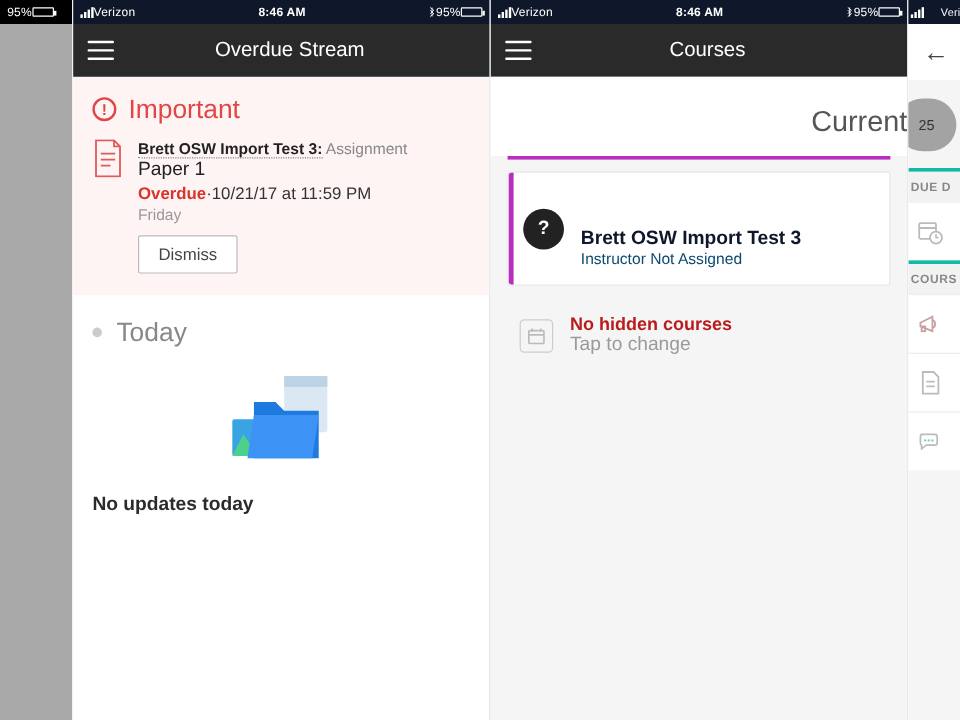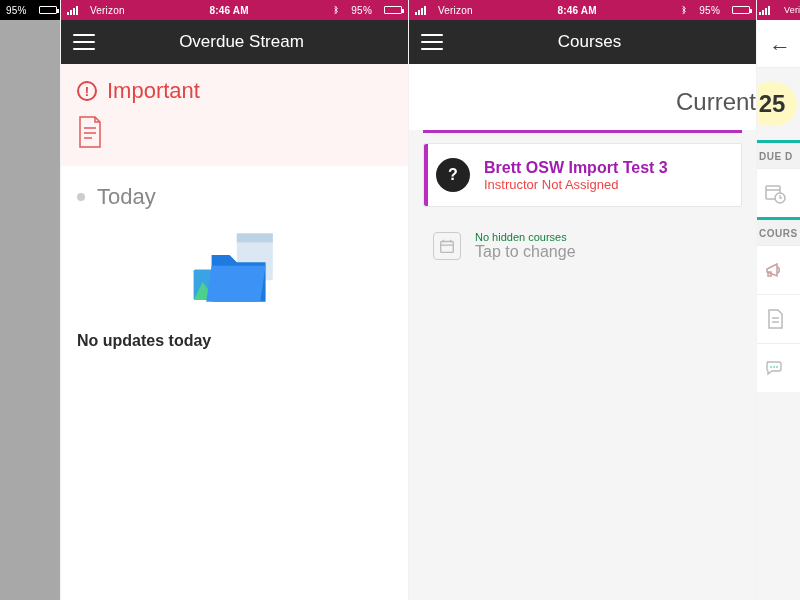--- a/index.html
+++ b/index.html
@@ -27,31 +27,31 @@
     background: #fff;
     height: 600px;
     display: flex;
     flex-direction: column;
     border-left: 1px solid rgba(0,0,0,0.05);
   }
   .phone-a { width: 348px; }
   .phone-b { width: 348px; }
   .phone-c { width: 44px; }
   .status-bar {
-    background: #be185d;
+    background: #0f172a;
     color: #fff;
     font-size: 10px;
     height: 20px;
     display: flex;
     align-items: center;
     justify-content: space-between;
     padding: 0 6px;
     letter-spacing: 0.2px;
   }
-  .status-left, .status-right { display:flex; align-items:center; gap:12px; }
+  .status-left, .status-right { display:flex; align-items:center; gap:0; }
   .status-center { font-weight: 600; }
   .signal {
     display: inline-flex; align-items: flex-end; gap: 1px;
   }
   .signal span {
     width: 2px; background:#fff; display:inline-block;
   }
   .signal span:nth-child(1){height:3px}
   .signal span:nth-child(2){height:5px}
   .signal span:nth-child(3){height:7px}
@@ -153,41 +153,41 @@
   }
   .course-card::before {
     content:""; position:absolute; left:0; top:0; bottom:0; width:4px;
     background:#b82fc0; border-radius:2px 0 0 2px;
   }
   .avatar-circle {
     width:34px; height:34px; border-radius:50%;
     background:#222; color:#fff; display:flex; align-items:center; justify-content:center;
     font-size:16px; font-weight:700;
   }
-  .course-title { font-size:16px; font-weight:600; color:#a21caf; }
-  .course-sub { font-size:13px; color:#ef4444; }
+  .course-title { font-size:16px; font-weight:600; color:#0f172a;margin-top:32px; }
+  .course-sub { font-size:13px; color:#0c4a6e; }
   .hidden-row {
     display:flex; align-items:center; gap:14px;
     padding: 14px 24px;
     color:#333;
   }
   .hidden-icon {
     width:28px; height:28px; border:1px solid #ccc; border-radius:4px;
     display:flex; align-items:center; justify-content:center; color:#aaa; font-size:13px;
   }
-  .hidden-title { font-size:11px; font-weight:400; color:#15803d; }
+  .hidden-title { font-size:15px; font-weight:700; color:#b91c1c; }
   .hidden-sub { font-size:16px; color:#9a9a9a; }
   
   .phone-c .content { background:#f5f5f5; }
   .grade-pill {
     margin:14px 0 14px -10px;
-    background:#fef9c3; color:#333;
+    background:#a3a3a3; color:#333;
     height:44px; border-radius:22px;
     display:flex; align-items:center; justify-content:center;
-    font-size:24px; font-weight:700;
+    font-size:12px; font-weight:400;
     width:50px;
   }
   .section-label {
     font-size:10px; color:#888; font-weight:700;
     padding: 8px 4px 6px 2px; letter-spacing:0.5px;
     border-top:3px solid #14b8a6;
     background:#f2f2f2;
   }
   .course-line {
     background:#fff; padding:12px 6px; border-top:1px solid #eee;
@@ -250,20 +250,32 @@
         <div class="assignment-row">
           <div class="doc-icon">
             <svg viewBox="0 0 26 32" width="26" height="32">
               <path d="M3 1 H18 L23 6 V31 H3 Z" fill="none" stroke="#e05a5a" stroke-width="1.5"></path>
               <path d="M18 1 V6 H23" fill="none" stroke="#e05a5a" stroke-width="1.5"></path>
               <line x1="7" y1="12" x2="19" y2="12" stroke="#e05a5a" stroke-width="1.5"></line>
               <line x1="7" y1="17" x2="19" y2="17" stroke="#e05a5a" stroke-width="1.5"></line>
               <line x1="7" y1="22" x2="15" y2="22" stroke="#e05a5a" stroke-width="1.5"></line>
             </svg>
           </div>
+          <div class="assignment-body">
+            <div>
+              <span class="assignment-course">Brett OSW Import Test 3:</span>
+              <span class="assignment-type">Assignment</span>
+            </div>
+            <div class="assignment-title">Paper 1</div>
+            <div class="assignment-status">
+              <span class="overdue">Overdue</span><span>·</span><span>10/21/17 at 11:59 PM</span>
+            </div>
+            <div class="assignment-day">Friday</div>
+            <button class="dismiss-btn">Dismiss</button>
+          </div>
         </div>
       </div>
 
       <div class="today-block">
         <div class="today-header">
           <span class="dot"></span>
           <span>Today</span>
         </div>
         <div class="today-illustration">
           <svg class="folder-svg" viewBox="0 0 120 100">

